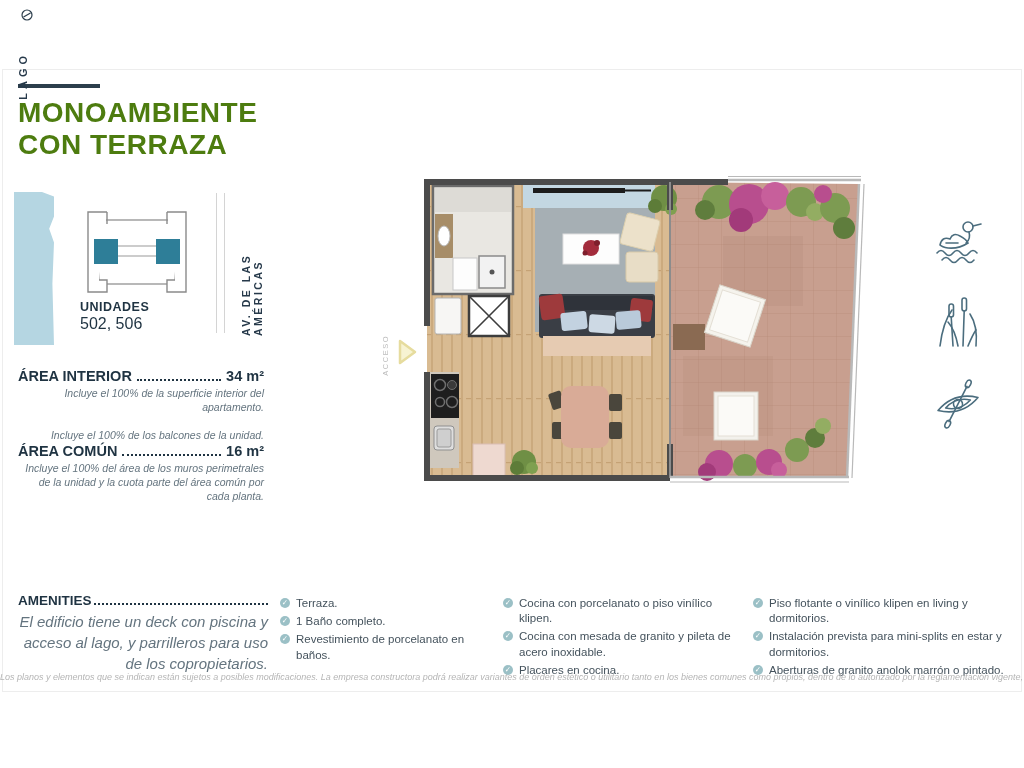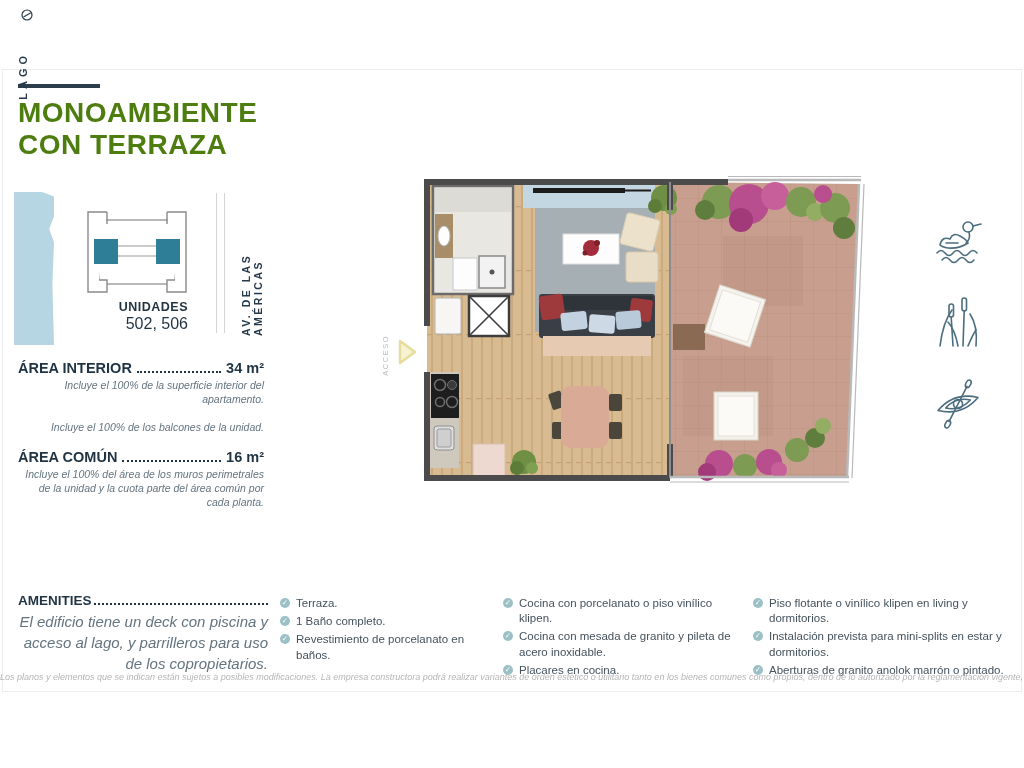--- a/index.html
+++ b/index.html
@@ -12,29 +12,29 @@
   .title-rule { width:82px; height:4px; background:#2c3e4c; margin-bottom:9px; }
   .title-line { font-size:28px; font-weight:bold; color:#4d7c0f; line-height:1.15; letter-spacing:.5px; }
 
   
   .lago-strip { position:absolute; left:14px; top:192px; width:40px; height:153px; background:#b5d6e2;
     clip-path:polygon(0 0, 70% 0, 100% 3%, 100% 16%, 88% 24%, 100% 33%, 96% 60%, 100% 100%, 0 100%); }
   .vtext { writing-mode:vertical-rl; transform:rotate(180deg); }
   .lago-label { position:absolute; left:17px; top:52px; font-size:11px; font-weight:bold; letter-spacing:4px; color:#26394a; }
   .lago-compass { position:absolute; left:20px; top:8px; }
   .bldg-svg { position:absolute; left:86px; top:208px; }
-  .unidades { position:absolute; left:48px; top:300px; width:140px; text-align:right; color:#1f3342; }
+  .unidades { position:absolute; left:80px; top:300px; width:140px; text-align:left; color:#1f3342; }
   .unidades .u1 { font-size:12.5px; font-weight:bold; letter-spacing:.5px; }
   .unidades .u2 { font-size:16px; margin-top:1px; }
   .road-line { position:absolute; top:193px; width:1px; height:140px; background:#d4d4d4; }
   .avenue-label { position:absolute; left:240px; top:196px; height:140px; font-size:10.5px; font-weight:bold;
     letter-spacing:2.5px; color:#26394a; display:flex; align-items:center; }
 
   
-  .areas { position:absolute; left:18px; top:360px; width:246px; color:#1f3342; }
+  .areas { position:absolute; left:18px; top:368px; width:246px; color:#1f3342; }
   .area-row { display:flex; align-items:baseline; margin-top:13px; }
   .area-row:first-child { margin-top:0; }
   .area-label { font-size:14.5px; font-weight:bold; white-space:nowrap; }
   .area-total .area-label, .area-total .area-value { font-size:16px; }
   .leader { flex:1; border-bottom:2.4px dotted #1f3342; margin:0 5px 3px 5px; min-width:18px; }
   .area-value { font-size:14.5px; font-weight:bold; white-space:nowrap; }
   .area-note { font-size:10.5px; font-style:italic; color:#64747f; text-align:right; line-height:1.35; margin-top:2px; }
   .area-total { margin-top:22px; }
 
   
@@ -106,21 +106,21 @@
       <div class="area-row">
         <span class="area-label">ÁREA INTERIOR</span>
         <span class="leader"></span>
         <span class="area-value">34 m²</span>
       </div>
       <div class="area-note">Incluye el 100% de la superficie interior del apartamento.</div>
     </div>
     <div style="margin-top:14px;">
       <div class="area-note">Incluye el 100% de los balcones de la unidad.</div>
     </div>
-    <div style="margin-top:14px;">
+    <div style="">
       <div class="area-row">
         <span class="area-label">ÁREA COMÚN</span>
         <span class="leader"></span>
         <span class="area-value">16 m²</span>
       </div>
       <div class="area-note">Incluye el 100% del área de los muros perimetrales de la unidad y la cuota parte del área común por cada planta.</div>
     </div>
   </div>
 
   <div class="acceso-label">

